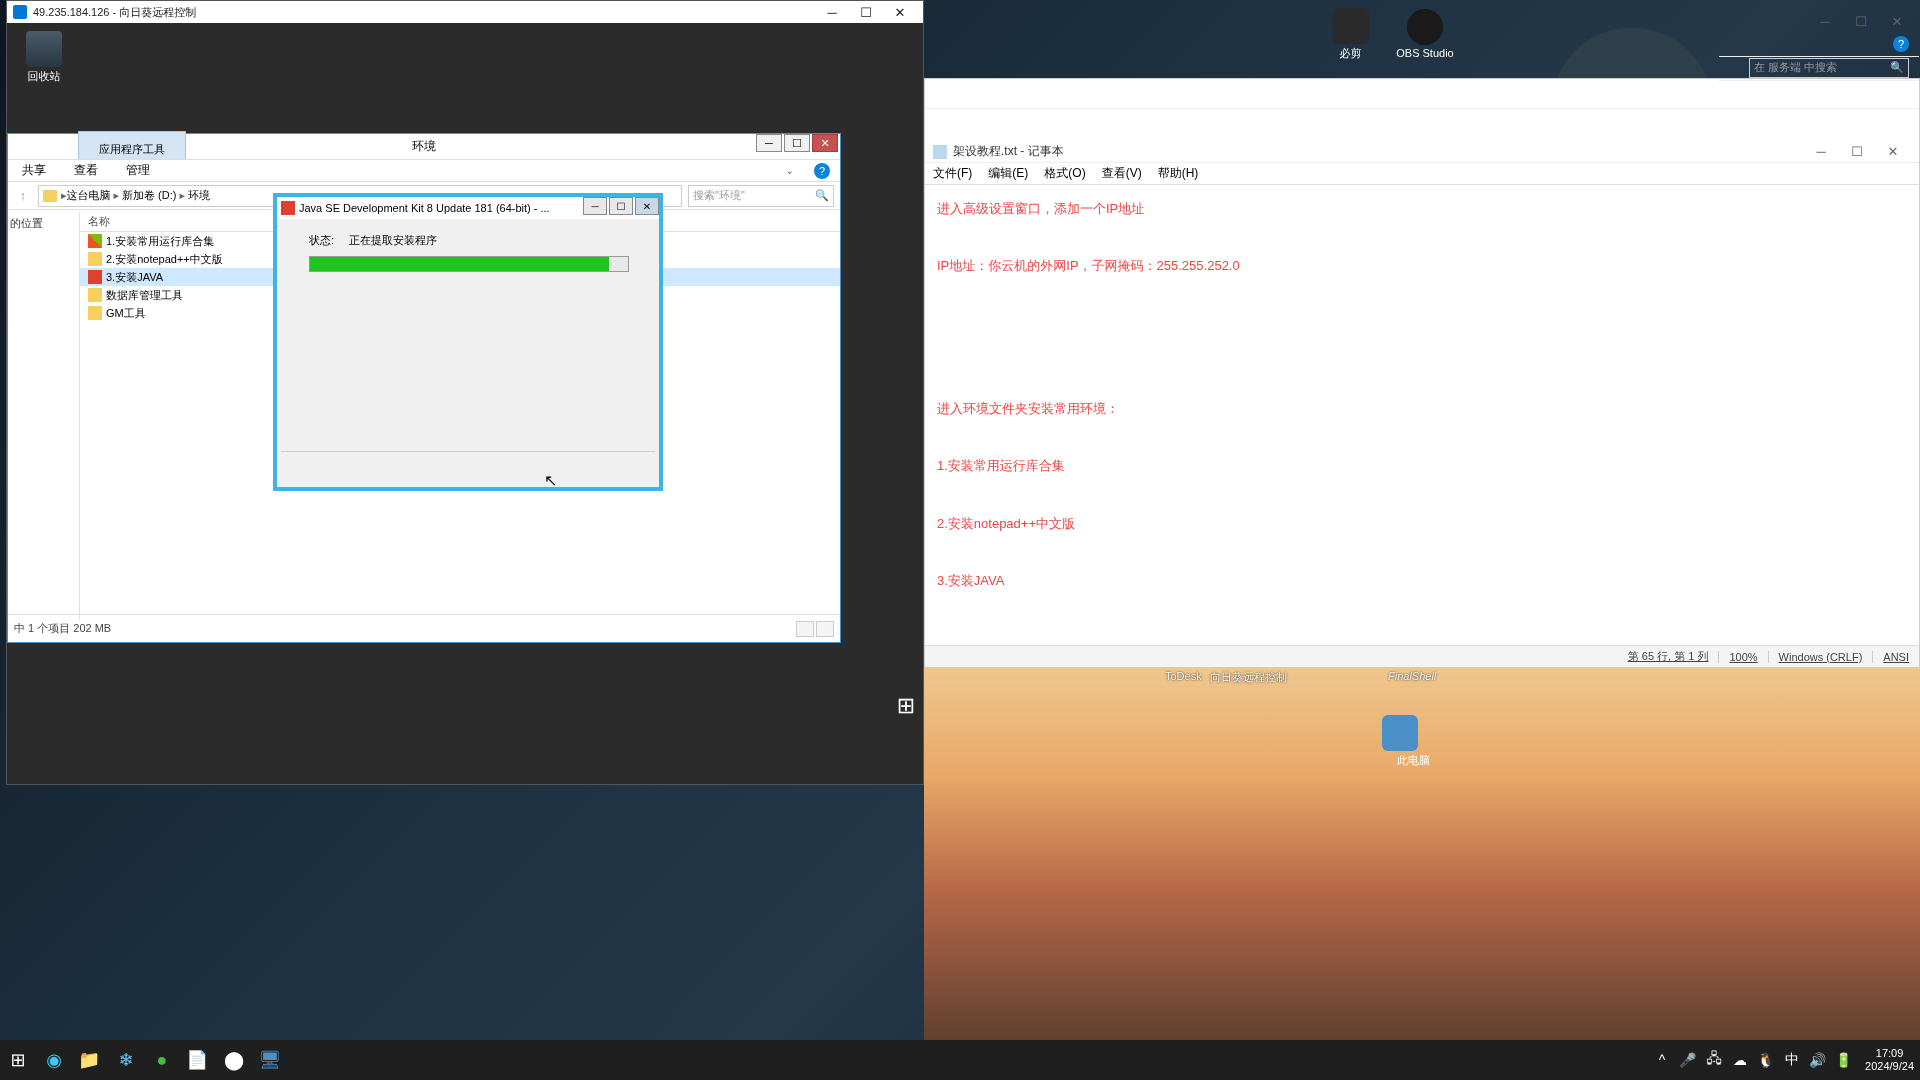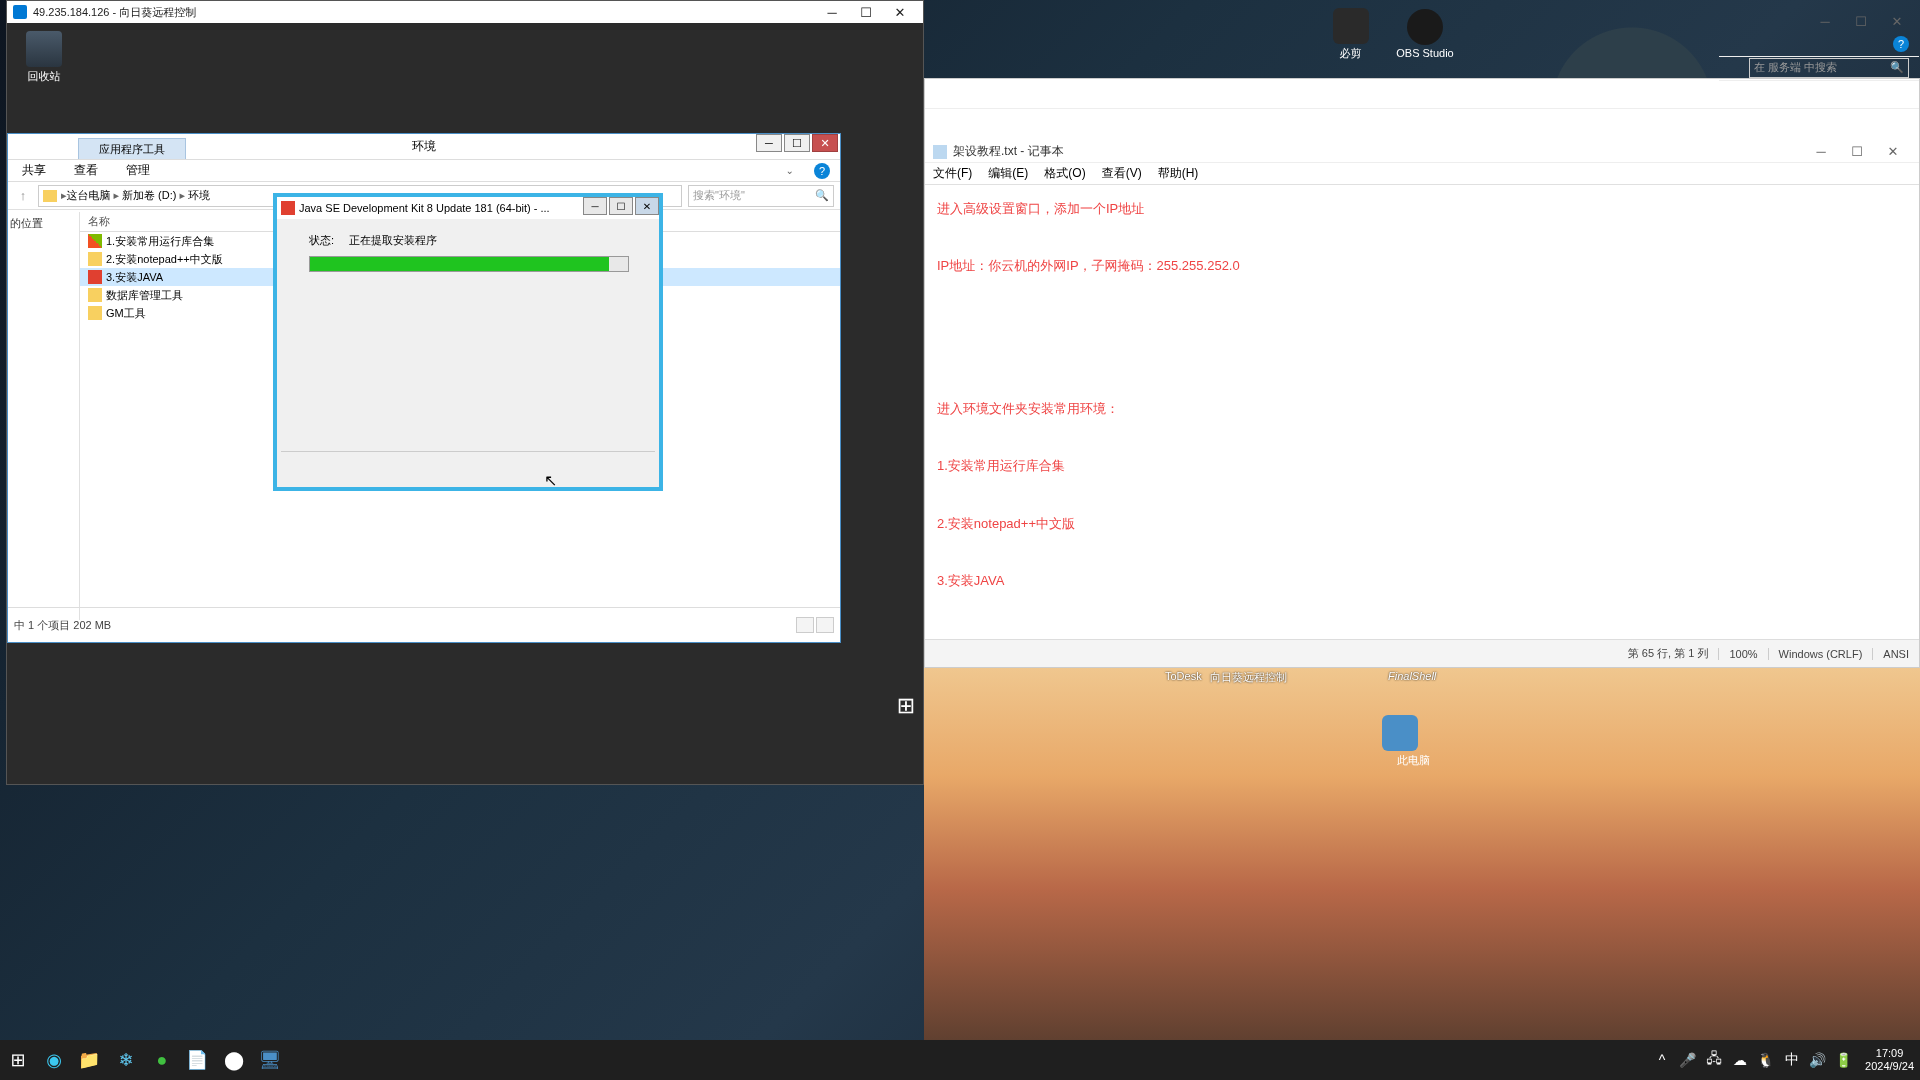--- a/index.html
+++ b/index.html
@@ -56,21 +56,21 @@
 
 .remote-icon { position: absolute; left: 12px; top: 8px; width: 50px; text-align: center; color: #fff; font-size: 11px; }
 .remote-icon-img { width: 36px; height: 36px; margin: 0 auto 2px; background: linear-gradient(to bottom, #4a5a6a, #2a3540); border-radius: 4px; position: relative; }
 
 
 .explorer {
   position: absolute; left: 0; top: 110px; width: 834px; height: 510px;
   background: #fff; border: 1px solid #4a8fc7;
 }
 .explorer-tabs { height: 26px; background: #fff; display: flex; align-items: flex-end; border-bottom: 1px solid #ddd; position: relative; }
-.explorer-tab { padding: 3px 20px 2px; font-size: 11px; background: #d4e4f4; border: 1px solid #a8c4e0; border-bottom: none; margin-left: 70px; }
+.explorer-tab { padding: 10px 20px 2px; font-size: 11px; background: #d4e4f4; border: 1px solid #a8c4e0; border-bottom: none; margin-left: 70px; }
 .explorer-title-center { position: absolute; left: 50%; transform: translateX(-50%); top: 4px; font-size: 12px; }
 .explorer-win-controls { position: absolute; right: 2px; top: 0; display: flex; }
 .explorer-win-btn { width: 26px; height: 18px; border: 1px solid #888; margin-left: 2px; display: flex; align-items: center; justify-content: center; font-size: 11px; background: #f0f0f0; }
 .explorer-win-btn.close { background: #c75050; color: #fff; border-color: #a04040; }
 
 .explorer-menu { height: 22px; display: flex; align-items: center; font-size: 12px; border-bottom: 1px solid #ddd; }
 .explorer-menu span { padding: 0 14px; }
 .explorer-help { margin-left: auto; padding-right: 10px; display:flex; gap:6px; align-items:center; }
 
 .explorer-addr { height: 28px; display: flex; align-items: center; padding: 0 6px; gap: 6px; border-bottom: 1px solid #e0e0e0; }
@@ -84,21 +84,21 @@
 .explorer-body { position: absolute; left: 0; top: 78px; right: 0; bottom: 22px; display: flex; }
 .explorer-nav { width: 72px; border-right: 1px solid #e0e0e0; font-size: 11px; padding: 4px 2px; color: #333; }
 .file-list { flex: 1; background: #fff; }
 .file-header { height: 20px; border-bottom: 1px solid #ddd; font-size: 11px; padding-left: 8px; display: flex; align-items: center; color: #555; position: relative; }
 .file-item { height: 18px; display: flex; align-items: center; font-size: 11px; padding-left: 8px; }
 .file-item.sel { background: #cde8ff; }
 .file-ico { width: 14px; height: 14px; margin-right: 4px; background: #f8d060; }
 .file-ico.java { background: #e04030; }
 .file-ico.ms { background: linear-gradient(45deg,#f25022 0 50%,#7fba00 50% 100%); }
 
-.explorer-status { position: absolute; left: 0; right: 0; bottom: 0; height: 35px; border-top: 1px solid #ddd; font-size: 11px; display: flex; align-items: center; padding: 0 6px; color: #444; }
+.explorer-status { position: absolute; left: 0; right: 0; bottom: 0; height: 28px; border-top: 1px solid #ddd; font-size: 11px; display: flex; align-items: center; padding: 0 6px; color: #444; }
 .explorer-status .view-icons { margin-left: auto; display:flex; gap:2px; }
 .view-btn { width: 18px; height: 16px; border: 1px solid #ccc; background: #f4f4f4; }
 
 
 .java-dlg {
   position: absolute; left: 266px; top: 170px; width: 390px; height: 298px;
   border: 4px solid #3cb4e6; background: #f0f0f0;
 }
 .java-title { height: 22px; background: #fff; display: flex; align-items: center; padding: 0 4px; font-size: 11px; position: relative; }
 .java-ico { width: 14px; height: 14px; background: #e04030; margin-right: 4px; }
@@ -127,21 +127,21 @@
 .notepad-win-controls { position: absolute; right: 4px; top: 0; display: flex; }
 .notepad-win-btn { width: 36px; height: 28px; display: flex; align-items: center; justify-content: center; font-size: 13px; color: #666; }
 .notepad-search-row { height: 26px; display: flex; align-items: center; justify-content: flex-end; padding-right: 10px; gap: 8px; border-bottom: 1px solid #eee; }
 .notepad-help-ico { width: 16px; height: 16px; border-radius: 50%; background: #0a84d8; color:#fff; font-size:11px; display:flex; align-items:center; justify-content:center; }
 .notepad-search { border: 1px solid #ccc; height: 20px; width: 160px; font-size: 11px; padding: 0 4px; color: #999; display: flex; align-items: center; }
 .notepad-file-row { height: 22px; display: flex; align-items: center; padding: 0 8px; font-size: 12px; color: #333; gap:6px; border-bottom: 1px solid #eee; }
 .notepad-file-ico { width:14px; height:14px; background:#bcd8f0; }
 .notepad-menu { height: 22px; display: flex; align-items: center; font-size: 12px; border-bottom: 1px solid #e0e0e0; }
 .notepad-menu span { padding: 0 8px; }
 .notepad-body { padding: 8px 12px; font-size: 13px; line-height: 2.2; color: #ef4444; white-space: pre; overflow: hidden; }
-.notepad-status { position: absolute; left: 0; right: 0; bottom: 0; height: 28px; border-top: 1px solid #ddd; font-size: 11px; display: flex; align-items: center; color: #444; background: #f4f4f4; }
+.notepad-status { position: absolute; left: 0; right: 0; bottom: 0; height: 22px; border-top: 1px solid #ddd; font-size: 11px; display: flex; align-items: center; color: #444; background: #f4f4f4; text-decoration: underline; }
 .notepad-status span { padding: 0 10px; border-left: 1px solid #ccc; }
 
 
 .float-label { position: absolute; font-size: 11px; color: #fff; text-shadow: 0 0 2px #000; }
 
 
 .start-peek { position: absolute; left: 892px; top: 692px; width: 28px; height: 28px; display:flex; align-items:center; justify-content:center; color:#fff; font-size:22px; }
 </style>
 </head>
 <body>

